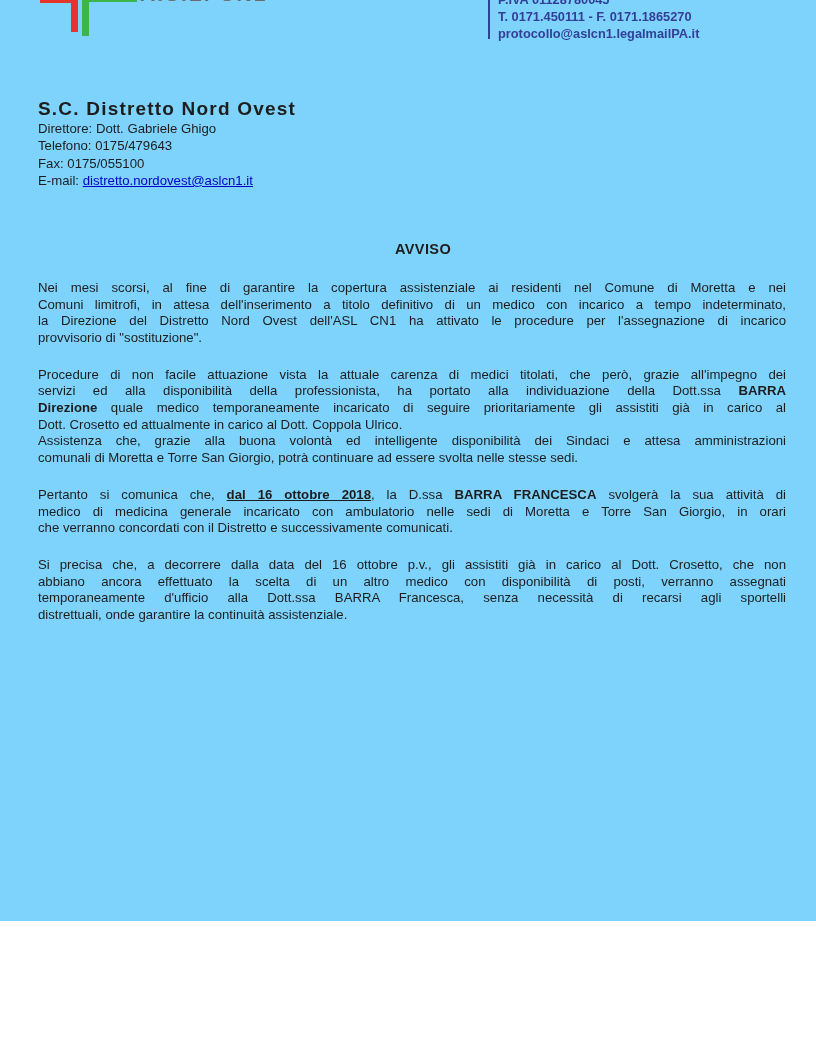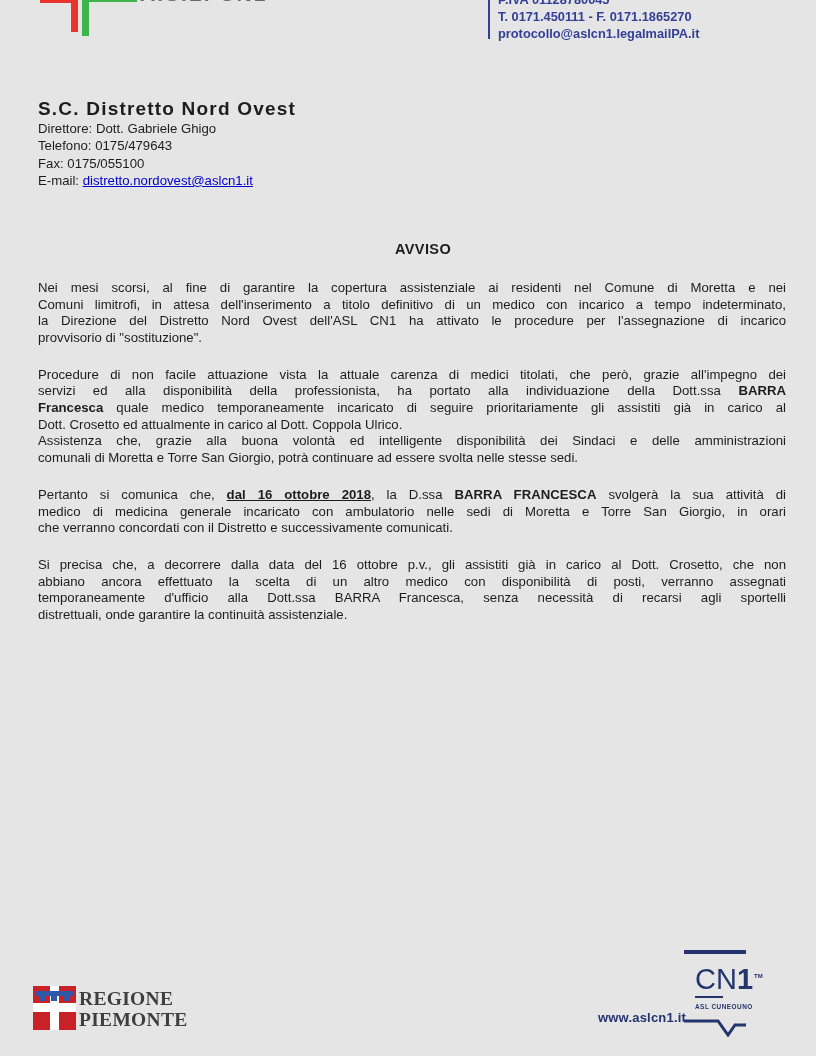--- a/index.html
+++ b/index.html
@@ -1,17 +1,17 @@
 <!DOCTYPE html>
 <html style="--header-navy: #333f97; --footer-navy: #24356e; --logo-red: #e8342c; --logo-green: #3eb54a; --shield-red: #c82128; --lambello-blue: #2d58a8; --link-blue: #0000c8; --body-text: #1d1d1d; --logo-gray: #6b6b6b; --region-text: #3e3e3e;"><head>
 <meta charset="utf-8">
 <style>
   html,body{margin:0;padding:0;background:#fff;}
   .page{
-    position:relative;width:816px;height:1056px;background:#e5e5e5;overflow:hidden;
+    position:relative;width:816px;height:921px;background:#7dd3fc;overflow:hidden;
     font-family:"Liberation Sans","DejaVu Sans",sans-serif;color:var(--body-text,#1d1d1d);
   }
   
   .bar{position:absolute;}
   .red-h{left:40px;top:-4px;width:33px;height:7px;background:var(--logo-red);}
   .red-v{left:71px;top:-4px;width:7px;height:36px;background:var(--logo-red);}
   .green-v{left:82px;top:-4px;width:7px;height:40px;background:var(--logo-green);}
   .green-h{left:89px;top:-4px;width:48px;height:6px;background:var(--logo-green);}
   .logo-text-clip{
     position:absolute;left:140px;top:-18px;font-size:21px;font-weight:bold;
@@ -90,23 +90,23 @@
   <div class="notice-body">
       <div class="paragraph">
         <div class="line"><span>Nei mesi scorsi, al fine di garantire la copertura assistenziale ai residenti nel Comune di Moretta e nei</span></div>
         <div class="line"><span>Comuni limitrofi, in attesa dell'inserimento a titolo definitivo di un medico con incarico a tempo indeterminato,</span></div>
         <div class="line"><span>la Direzione del Distretto Nord Ovest dell'ASL CN1 ha attivato le procedure per l'assegnazione di incarico</span></div>
         <div class="line nojust"><span>provvisorio di "sostituzione".</span></div>
       </div>
       <div class="paragraph">
         <div class="line"><span>Procedure di non facile attuazione vista la attuale carenza di medici titolati, che però, grazie all'impegno dei</span></div>
         <div class="line"><span>servizi ed alla disponibilità della professionista, ha portato alla individuazione della Dott.ssa </span><span class="b">BARRA</span></div>
-        <div class="line"><span class="b">Francesca</span><span> quale medico temporaneamente incaricato di seguire prioritariamente gli assistiti già in carico al</span></div>
+        <div class="line"><span class="b">Direzione</span><span> quale medico temporaneamente incaricato di seguire prioritariamente gli assistiti già in carico al</span></div>
         <div class="line nojust"><span>Dott. Crosetto ed attualmente in carico al Dott. Coppola Ulrico.</span></div>
-        <div class="line"><span>Assistenza che, grazie alla buona volontà ed intelligente disponibilità dei Sindaci e delle amministrazioni</span></div>
+        <div class="line"><span>Assistenza che, grazie alla buona volontà ed intelligente disponibilità dei Sindaci e attesa amministrazioni</span></div>
         <div class="line nojust"><span>comunali di Moretta e Torre San Giorgio, potrà continuare ad essere svolta nelle stesse sedi.</span></div>
       </div>
       <div class="paragraph">
         <div class="line"><span>Pertanto si comunica che, </span><span class="b u">dal 16 ottobre 2018</span><span>, la D.ssa </span><span class="b">BARRA FRANCESCA</span><span> svolgerà la sua attività di</span></div>
         <div class="line"><span>medico di medicina generale incaricato con ambulatorio nelle sedi di Moretta e Torre San Giorgio, in orari</span></div>
         <div class="line nojust"><span>che verranno concordati con il Distretto e successivamente comunicati.</span></div>
       </div>
       <div class="paragraph">
         <div class="line"><span>Si precisa che, a decorrere dalla data del 16 ottobre p.v., gli assistiti già in carico al Dott. Crosetto, che non</span></div>
         <div class="line"><span>abbiano ancora effettuato la scelta di un altro medico con disponibilità di posti, verranno assegnati</span></div>

